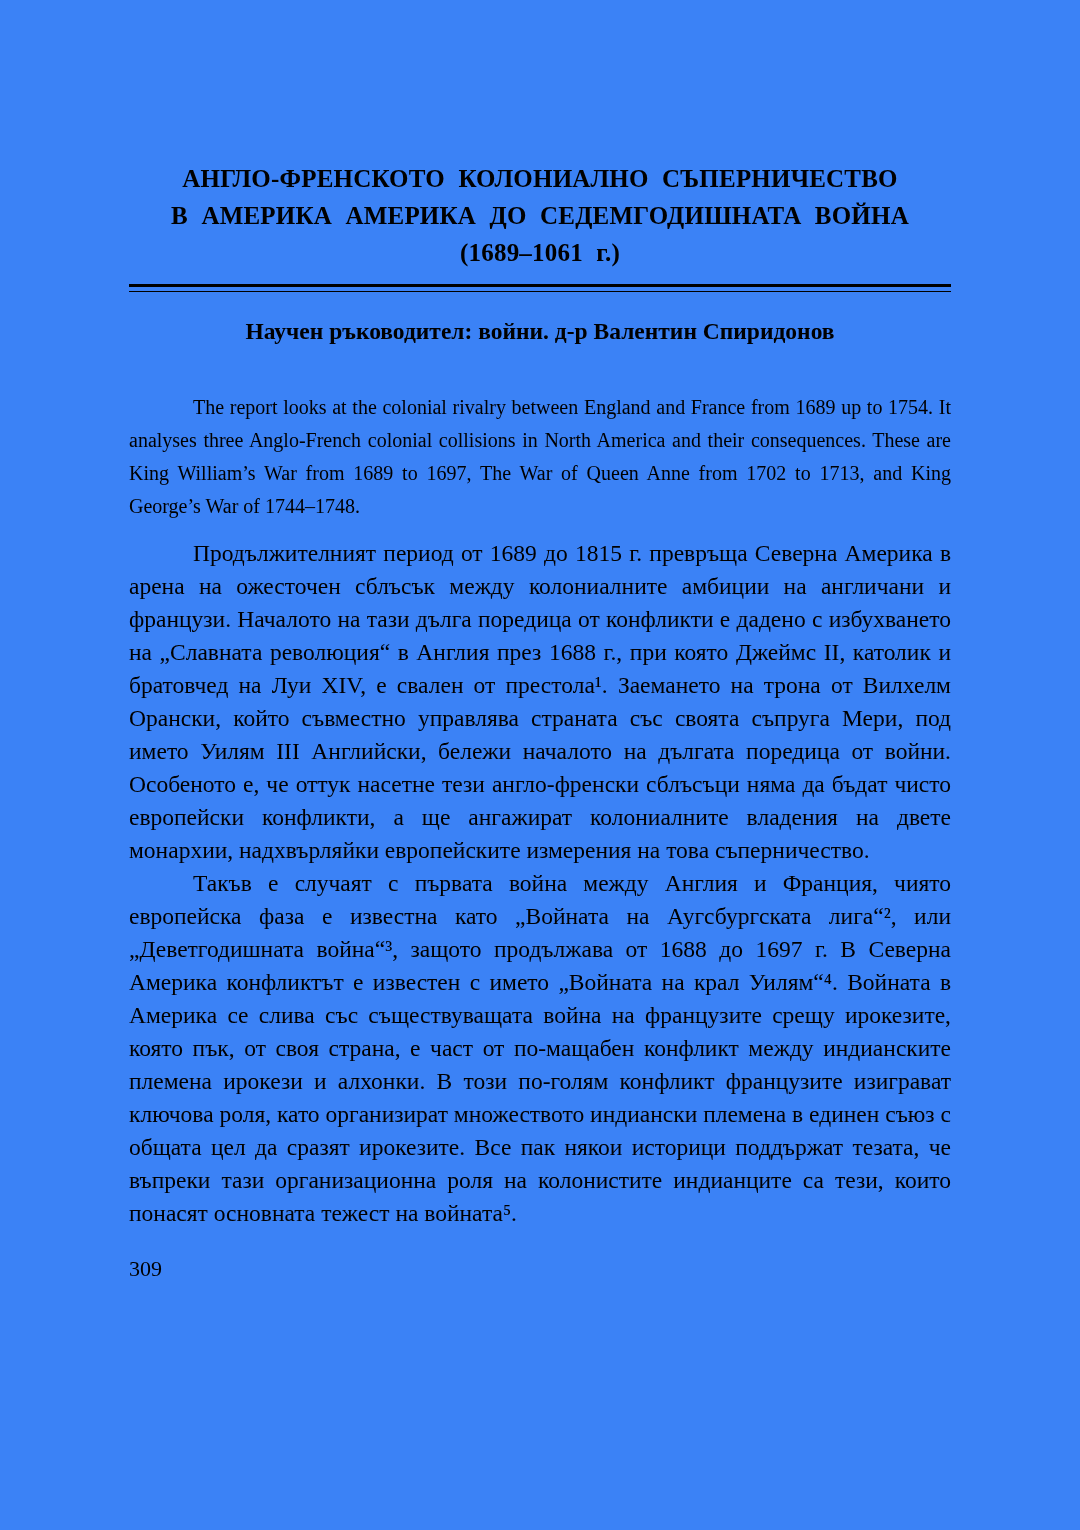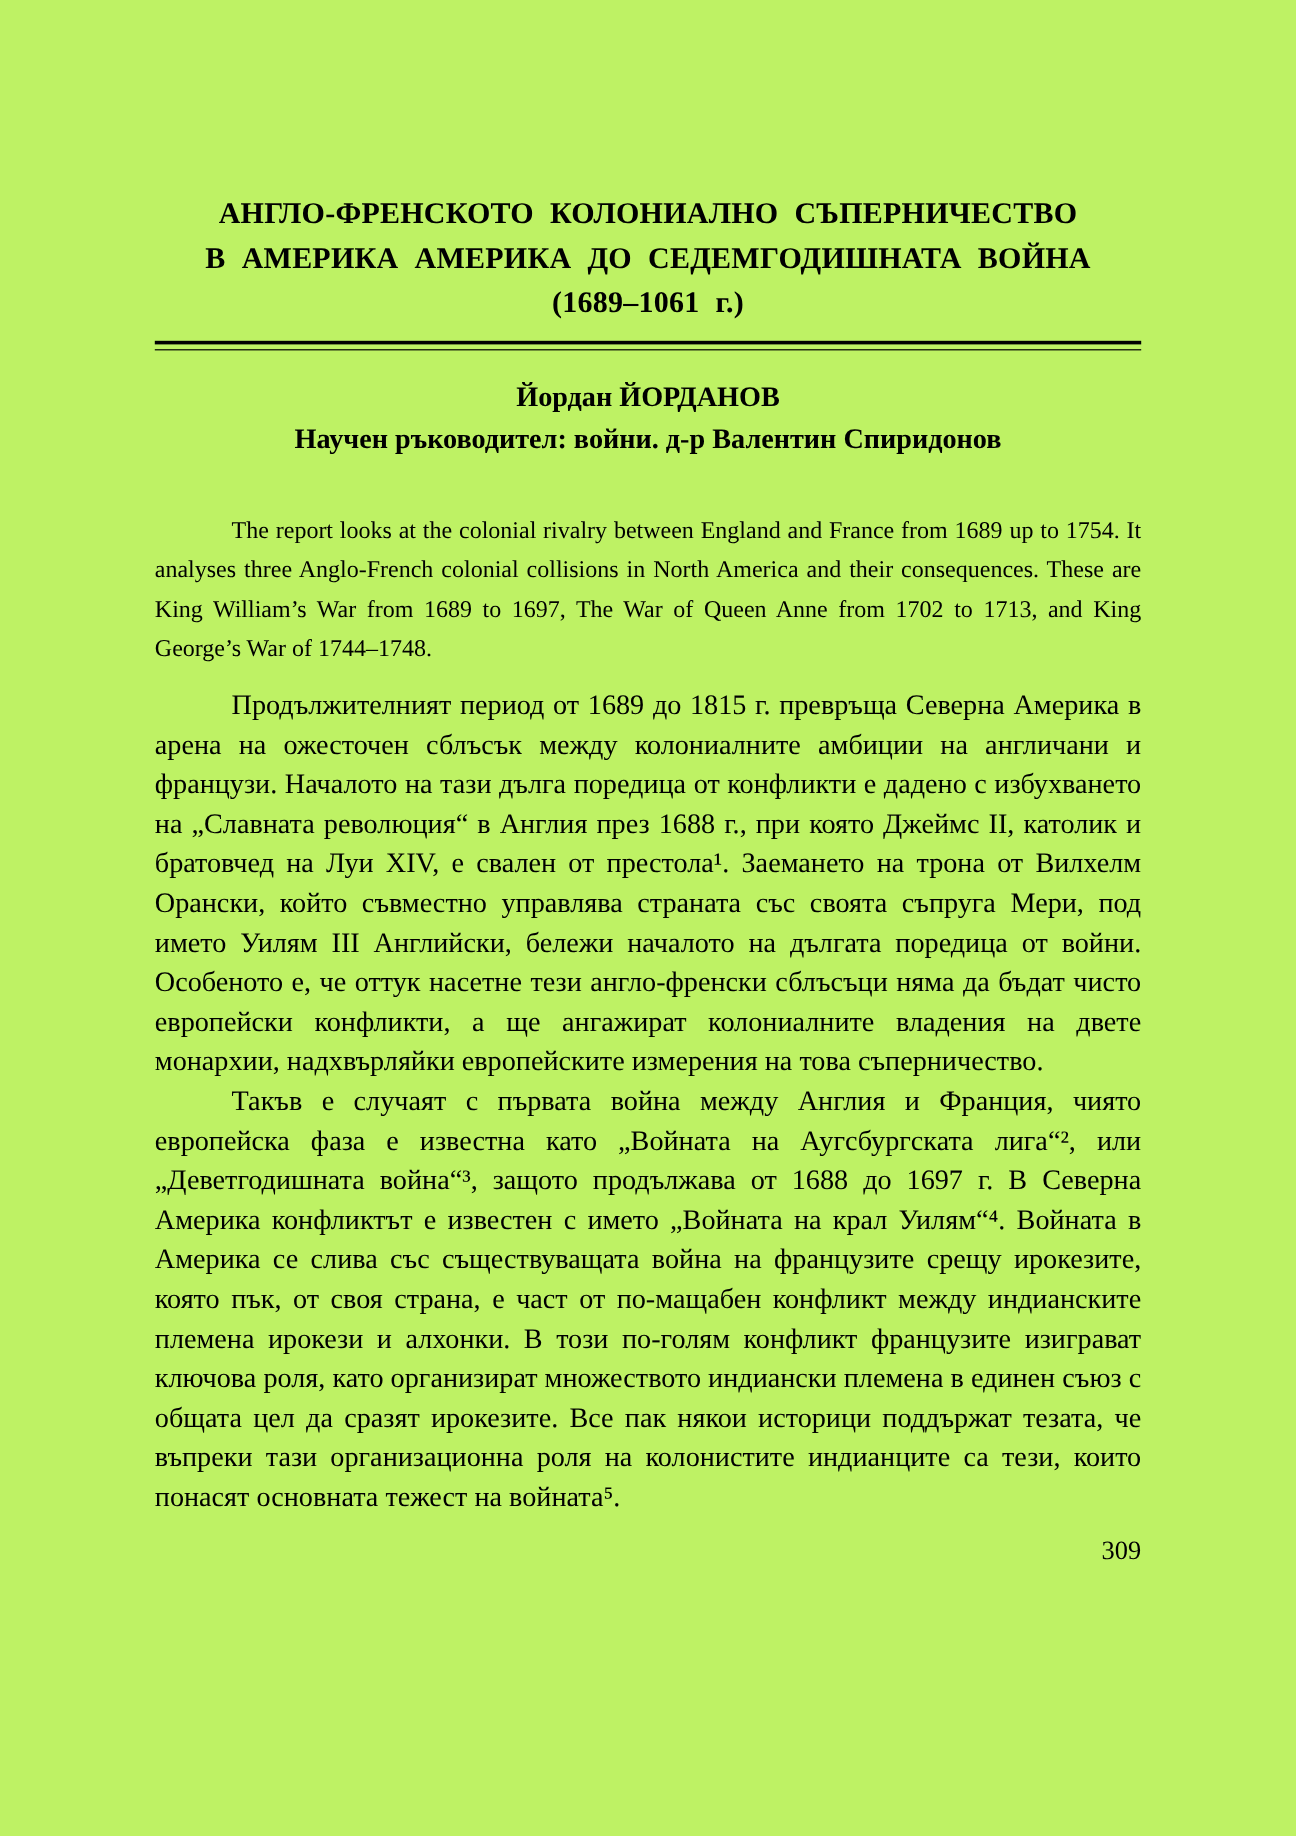--- a/index.html
+++ b/index.html
@@ -4,21 +4,21 @@
 <style>
   html, body {
     margin: 0;
     padding: 0;
     background: #ffffff;
   }
   .page {
     position: relative;
     width: 1080px;
     height: 1530px;
-    background: #bef264;
+    background: #3b82f6;
     color: #000000;
     font-family: "Liberation Serif", serif;
     box-sizing: border-box;
     overflow: hidden;
   }
   .content {
     width: 822px;
     margin: 0 auto;
     padding-top: 160px;
   }
@@ -54,41 +54,40 @@
     margin-top: 14px;
   }
   .body-text p {
     margin: 0;
     font-size: 23.5px;
     line-height: 33px;
     text-align: justify;
     text-indent: 64px;
   }
   .page-number {
-    margin-top: 14px;
-    text-align: right;
+    margin-top: 26px;
+    text-align: left;
     font-size: 22px;
   }
 </style>
 </head>
 <body>
 
 <div class="page">
   <div class="content">
 
     <div class="title-block">
       <div>АНГЛО-ФРЕНСКОТО КОЛОНИАЛНО СЪПЕРНИЧЕСТВО</div>
       <div>В АМЕРИКА АМЕРИКА ДО СЕДЕМГОДИШНАТА ВОЙНА</div>
       <div>(1689–1061 г.)</div>
     </div>
 
     <div class="double-rule"></div>
 
     <div class="author-block">
-      <div>Йордан ЙОРДАНОВ</div>
       <div>Научен ръководител: войни. д-р Валентин Спиридонов</div>
     </div>
 
     <div class="abstract">The report looks at the colonial rivalry between England and France from 1689 up to 1754. It analyses three Anglo-French colonial collisions in North America and their consequences. These are King William’s War from 1689 to 1697, The War of Queen Anne from 1702 to 1713, and King George’s War of 1744–1748.</div>
 
     <div class="body-text">
       <p>Продължителният период от 1689 до 1815 г. превръща Северна Америка в арена на ожесточен сблъсък между колониалните амбиции на англичани и французи. Началото на тази дълга поредица от конфликти е дадено с избухването на „Славната революция“ в Англия през 1688 г., при която Джеймс II, католик и братовчед на Луи XIV, е свален от престола¹. Заемането на трона от Вилхелм Орански, който съвместно управлява страната със своята съпруга Мери, под името Уилям III Английски, бележи началото на дългата поредица от войни. Особеното е, че оттук насетне тези англо-френски сблъсъци няма да бъдат чисто европейски конфликти, а ще ангажират колониалните владения на двете монархии, надхвърляйки европейските измерения на това съперничество.</p>
       <p>Такъв е случаят с първата война между Англия и Франция, чиято европейска фаза е известна като „Войната на Аугсбургската лига“², или „Деветгодишната война“³, защото продължава от 1688 до 1697 г. В Северна Америка конфликтът е известен с името „Войната на крал Уилям“⁴. Войната в Америка се слива със съществуващата война на французите срещу ирокезите, която пък, от своя страна, е част от по-мащабен конфликт между индианските племена ирокези и алхонки. В този по-голям конфликт французите изиграват ключова роля, като организират множеството индиански племена в единен съюз с общата цел да сразят ирокезите. Все пак някои историци поддържат тезата, че въпреки тази организационна роля на колонистите индианците са тези, които понасят основната тежест на войната⁵.</p>
     </div>
 

